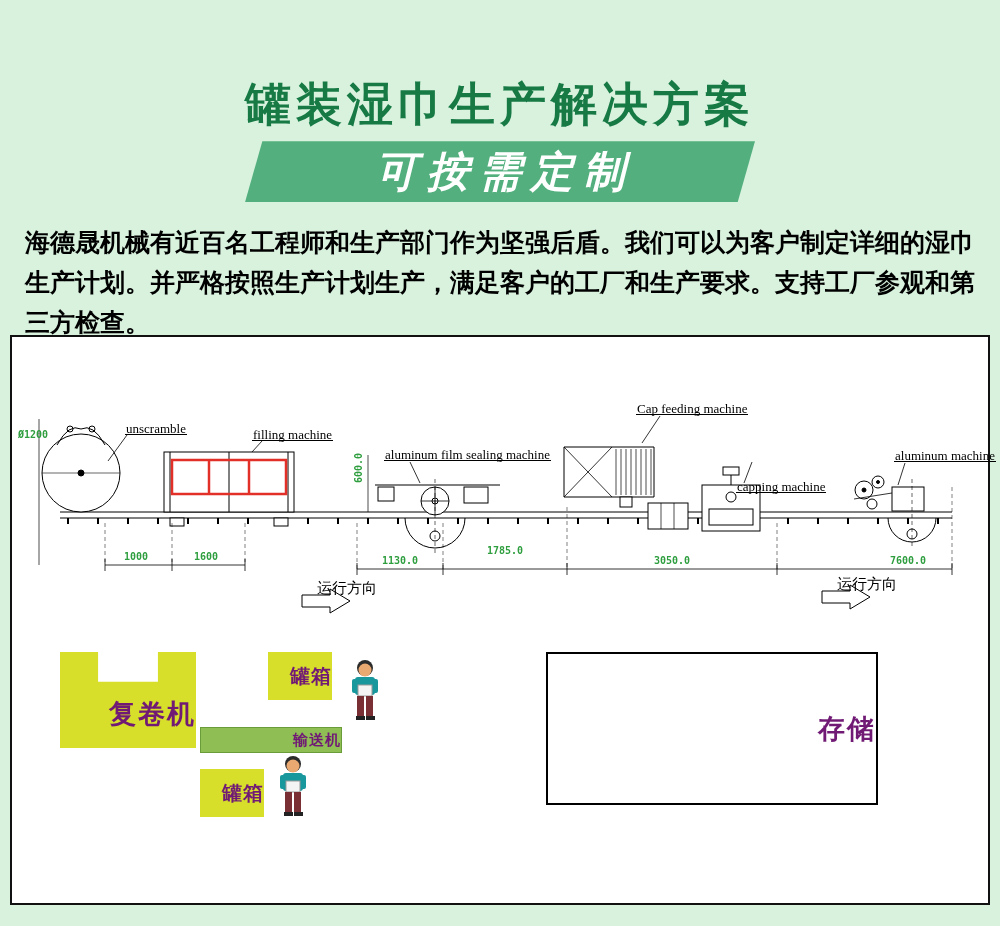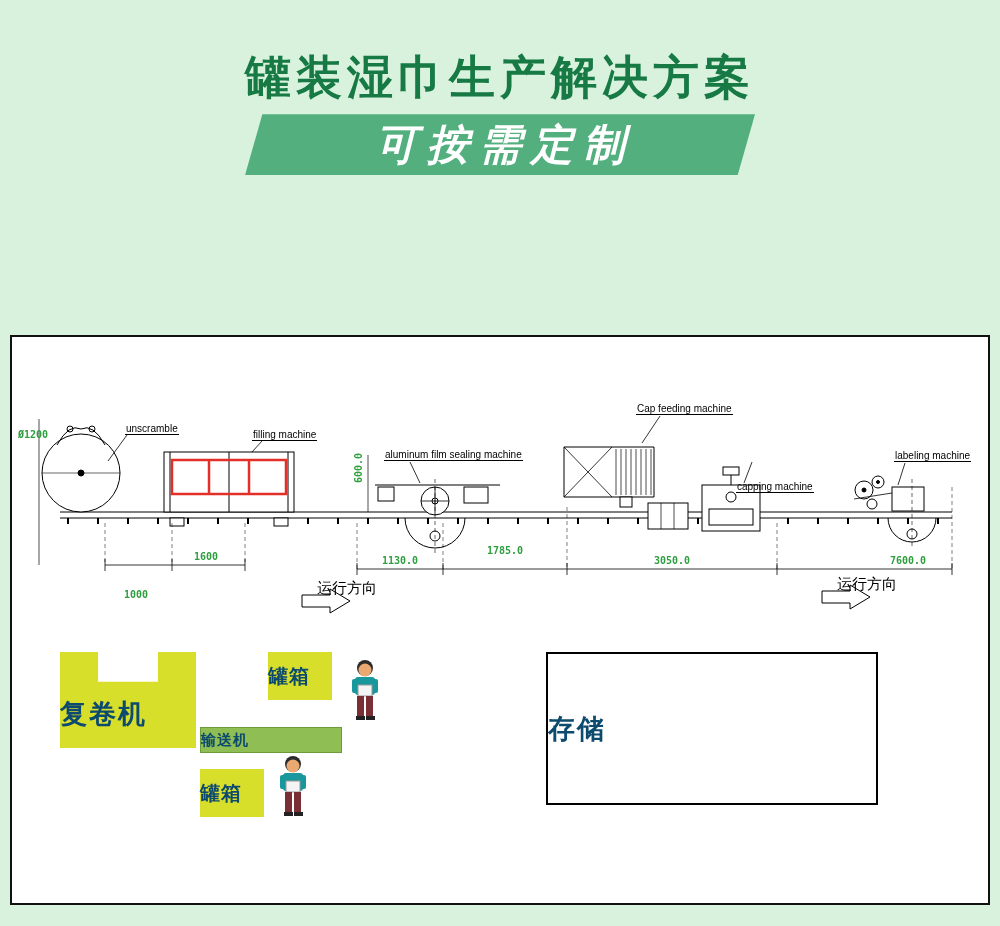--- a/index.html
+++ b/index.html
@@ -3,21 +3,21 @@
 <meta charset="utf-8">
 <style>
   * { margin:0; padding:0; box-sizing:border-box; }
   body {
     width:1000px; height:926px;
     background: var(--background-mint, #d9f2de);
     font-family:"Liberation Sans", sans-serif;
     position:relative; overflow:hidden;
   }
   .title {
-    margin-top:53px; text-align:center;
+    margin-top:80px; text-align:center;
     font-size:46px; font-weight:bold; letter-spacing:5px;
     color: var(--title-green, #177a45); line-height:1.05;
   }
   .banner {
     width:510px; height:61px; margin:13px auto 0;
     background: var(--accent-green, #53b07e);
     clip-path: polygon(3.4% 0, 100% 0, 96.6% 100%, 0 100%);
     display:flex; align-items:center; justify-content:center;
   }
   .banner span {
@@ -30,35 +30,35 @@
     line-height:40px; text-align:justify;
   }
   .panel {
     position:absolute; left:10px; top:335px;
     width:980px; height:570px;
     background:#fff; border:2px solid #111;
   }
   .panel > svg.cad { position:absolute; left:0; top:0; }
   .cad-label {
     position:absolute; white-space:nowrap;
-    font-family:Liberation Sans, sans-serif; font-size:10px; line-height:11px;
+    font-family:Liberation Serif, serif; font-size:13px; line-height:11px;
     color:#000; border-bottom:1px solid #000; padding:0 1px;
   }
   .dim {
     position:absolute; white-space:nowrap;
     font-family:"DejaVu Sans Mono", monospace; font-size:10px; font-weight:bold;
     color: var(--dimension-green, #2e9e3e);
   }
   .dim-vertical { transform: rotate(-90deg); transform-origin:left bottom; }
   .dir-label {
     position:absolute; font-size:15px; font-weight:normal; color:#000; white-space:nowrap;margin-left:13px;
   }
   .floor-box {
-    position:absolute; display:flex; align-items:center; justify-content:flex-start;
-    font-weight:bold; color:#0c4a6e;
+    position:absolute; display:flex; align-items:center; justify-content:flex-end;
+    font-weight:bold; color:#701a75;
   }
   .yellow { background: var(--machine-yellow, #d8df2b); }
   .rewinder {
     clip-path: polygon(0 0, 28% 0, 28% 31%, 72% 31%, 72% 0, 100% 0, 100% 100%, 0 100%);
     font-size:27px; letter-spacing:2px; padding-top:28px;
   }
   .can-box { font-size:20px; letter-spacing:1px; }
   .conveyor-bar {
     background: var(--conveyor-green, #8fbe55);
     border:1px solid #6a9c3a; font-size:15px; letter-spacing:1px;
@@ -73,20 +73,21 @@
 <body>
 
 <div>
 
   <h1 class="title">罐装湿巾生产解决方案</h1>
 
   <div class="banner">
     <span>可按需定制</span>
   </div>
 
+  <p class="intro">海德晟机械有近百名工程师和生产部门作为坚强后盾。我们可以为客户制定详细的湿巾生产计划。并严格按照生产计划生产，满足客户的工厂和生产要求。支持工厂参观和第三方检查。</p>
 
   <div class="panel">
 
     <svg class="cad" width="976" height="566" viewBox="0 0 976 566">
       <g stroke="#000" fill="none" stroke-width="1">
 
         <line x1="27" y1="82" x2="27" y2="228" stroke-width="0.7"></line>
 
         <line x1="48" y1="175" x2="940" y2="175"></line>
         <line x1="48" y1="181" x2="940" y2="181"></line>
@@ -196,25 +197,25 @@
           <polygon points="810,254 838,254 838,248 858,260 838,272 838,266 810,266"></polygon>
         </g>
       </g>
     </svg>
 
     <div class="cad-label" style="left:113px; top:86px;">unscramble</div>
     <div class="cad-label" style="left:240px; top:92px;">filling machine</div>
     <div class="cad-label" style="left:372px; top:112px;">aluminum film sealing machine</div>
     <div class="cad-label" style="left:624px; top:66px;">Cap feeding machine</div>
     <div class="cad-label" style="left:724px; top:112px;margin-top:32px;">capping machine</div>
-    <div class="cad-label" style="left:882px; top:113px;">labeling machine</div>
+    <div class="cad-label" style="left:882px; top:113px;">aluminum machine</div>
 
     <div class="dim" style="left:6px;   top:92px;">Ø1200</div>
     <div class="dim dim-vertical" style="left:352px; top:135px;">600.0</div>
-    <div class="dim" style="left:112px; top:214px;margin-top:38px;">1000</div>
+    <div class="dim" style="left:112px; top:214px;">1000</div>
     <div class="dim" style="left:182px; top:214px;">1600</div>
     <div class="dim" style="left:370px; top:218px;">1130.0</div>
     <div class="dim" style="left:475px; top:208px;text-align:center;">1785.0</div>
     <div class="dim" style="left:642px; top:218px;">3050.0</div>
     <div class="dim" style="left:878px; top:218px;">7600.0</div>
 
     <div class="dir-label" style="left:292px; top:242px;">运行方向</div>
     <div class="dir-label" style="left:812px; top:238px;">运行方向</div>
 
     <div class="floor-box yellow rewinder" style="left:48px; top:315px; width:136px; height:96px;">

